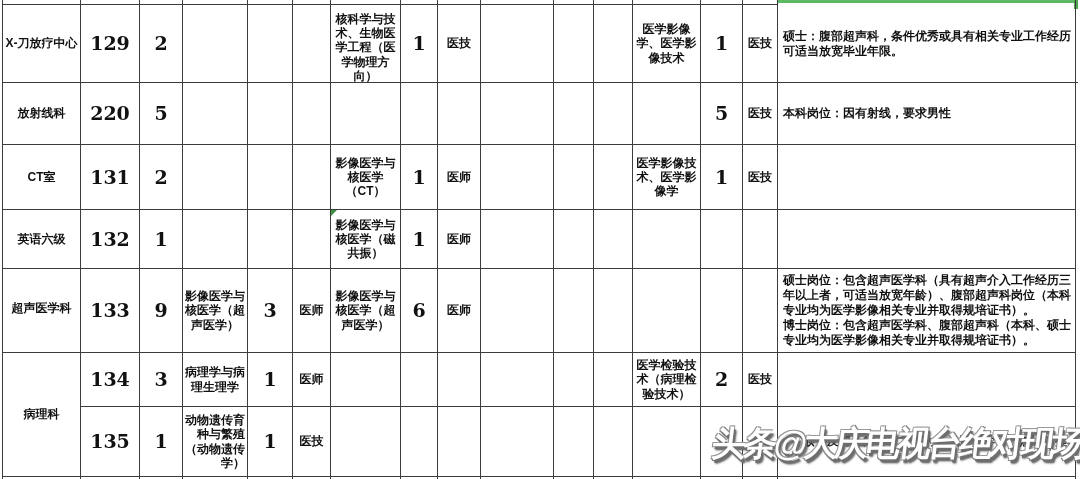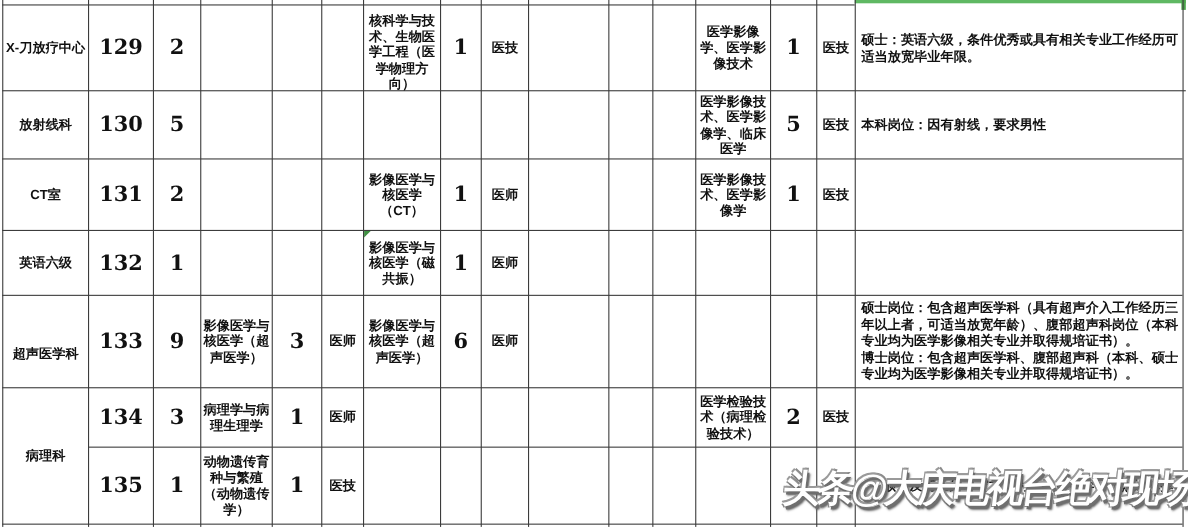--- a/index.html
+++ b/index.html
@@ -68,44 +68,43 @@
     <div class="hline" style="top: 476px; left: 2px; width: 1073px; background: rgb(60, 60, 60);"></div>
     <div class="cell" style="left: 3px; top: 5px; width: 77px; height: 77px;">X-刀放疗中心</div>
     <div class="cell num" style="left: 81px; top: 5px; width: 58px; height: 77px;">129</div>
     <div class="cell num" style="left: 140px; top: 5px; width: 42px; height: 77px;">2</div>
     <div class="cell" style="left: 331px; top: 9px; width: 69px; height: 77px;">核科学与技术、生物医学工程（医学物理方向）</div>
     <div class="cell num" style="left: 401px; top: 5px; width: 36px; height: 77px;">1</div>
     <div class="cell" style="left: 438px; top: 5px; width: 42px; height: 77px;">医技</div>
     <div class="cell" style="left: 633px; top: 5px; width: 67px; height: 77px;">医学影像学、医学影像技术</div>
     <div class="cell num" style="left: 701px; top: 5px; width: 41px; height: 77px;">1</div>
     <div class="cell" style="left: 743px; top: 5px; width: 34px; height: 77px;">医技</div>
-    <div class="cell remark" style="left: 778px; top: 5px; width: 297px; height: 77px;">硕士：英语六级，条件优秀或具有相关专业工作经历可适当放宽毕业年限。</div>
+    <div class="cell remark" style="left: 778px; top: 5px; width: 297px; height: 77px;">硕士：腹部超声科，条件优秀或具有相关专业工作经历可适当放宽毕业年限。</div>
     <div class="cell" style="left: 3px; top: 83px; width: 77px; height: 61px;">放射线科</div>
-    <div class="cell num" style="left: 81px; top: 83px; width: 58px; height: 61px;">130</div>
+    <div class="cell num" style="left: 81px; top: 83px; width: 58px; height: 61px;">220</div>
     <div class="cell num" style="left: 140px; top: 83px; width: 42px; height: 61px;">5</div>
-    <div class="cell" style="left: 633px; top: 83px; width: 67px; height: 61px;">医学影像技术、医学影像学、临床医学</div>
     <div class="cell num" style="left: 701px; top: 83px; width: 41px; height: 61px;">5</div>
     <div class="cell" style="left: 743px; top: 83px; width: 34px; height: 61px;">医技</div>
     <div class="cell remark" style="left: 778px; top: 83px; width: 297px; height: 61px;">本科岗位：因有射线，要求男性</div>
     <div class="cell" style="left: 3px; top: 145px; width: 77px; height: 64px;">CT室</div>
     <div class="cell num" style="left: 81px; top: 145px; width: 58px; height: 64px;">131</div>
     <div class="cell num" style="left: 140px; top: 145px; width: 42px; height: 64px;">2</div>
     <div class="cell" style="left: 331px; top: 145px; width: 69px; height: 64px;">影像医学与核医学（CT）</div>
     <div class="cell num" style="left: 401px; top: 145px; width: 36px; height: 64px;">1</div>
     <div class="cell" style="left: 438px; top: 145px; width: 42px; height: 64px;">医师</div>
     <div class="cell" style="left: 633px; top: 145px; width: 67px; height: 64px;">医学影像技术、医学影像学</div>
     <div class="cell num" style="left: 701px; top: 145px; width: 41px; height: 64px;">1</div>
     <div class="cell" style="left: 743px; top: 145px; width: 34px; height: 64px;">医技</div>
     <div class="cell" style="left: 3px; top: 210px; width: 77px; height: 58px;">英语六级</div>
     <div class="cell num" style="left: 81px; top: 210px; width: 58px; height: 58px;">132</div>
     <div class="cell num" style="left: 140px; top: 210px; width: 42px; height: 58px;">1</div>
     <div class="cell" style="left: 331px; top: 210px; width: 69px; height: 58px;">影像医学与核医学（磁共振）</div>
     <div class="cell num" style="left: 401px; top: 210px; width: 36px; height: 58px;">1</div>
     <div class="cell" style="left: 438px; top: 210px; width: 42px; height: 58px;">医师</div>
-    <div class="cell" style="left: 3px; top: 280px; width: 77px; height: 83px;">超声医学科</div>
+    <div class="cell" style="left: 3px; top: 267px; width: 77px; height: 83px;">超声医学科</div>
     <div class="cell num" style="left: 81px; top: 269px; width: 58px; height: 83px;">133</div>
     <div class="cell num" style="left: 140px; top: 269px; width: 42px; height: 83px;">9</div>
     <div class="cell" style="left: 183px; top: 269px; width: 64px; height: 83px;">影像医学与核医学（超声医学）</div>
     <div class="cell num" style="left: 248px; top: 269px; width: 44px; height: 83px;">3</div>
     <div class="cell" style="left: 293px; top: 269px; width: 37px; height: 83px;">医师</div>
     <div class="cell" style="left: 331px; top: 269px; width: 69px; height: 83px;">影像医学与核医学（超声医学）</div>
     <div class="cell num" style="left: 401px; top: 269px; width: 36px; height: 83px;">6</div>
     <div class="cell" style="left: 438px; top: 269px; width: 42px; height: 83px;">医师</div>
     <div class="cell remark" style="left: 778px; top: 269px; width: 297px; height: 83px;">硕士岗位：包含超声医学科（具有超声介入工作经历三年以上者，可适当放宽年龄）、腹部超声科岗位（本科专业均为医学影像相关专业并取得规培证书）。
 博士岗位：包含超声医学科、腹部超声科（本科、硕士专业均为医学影像相关专业并取得规培证书）。</div>
@@ -113,17 +112,17 @@
     <div class="cell num" style="left: 81px; top: 353px; width: 58px; height: 53px;">134</div>
     <div class="cell num" style="left: 140px; top: 353px; width: 42px; height: 53px;">3</div>
     <div class="cell" style="left: 183px; top: 353px; width: 64px; height: 53px;">病理学与病理生理学</div>
     <div class="cell num" style="left: 248px; top: 353px; width: 44px; height: 53px;">1</div>
     <div class="cell" style="left: 293px; top: 353px; width: 37px; height: 53px;">医师</div>
     <div class="cell" style="left: 633px; top: 353px; width: 67px; height: 53px;">医学检验技术（病理检验技术）</div>
     <div class="cell num" style="left: 701px; top: 353px; width: 41px; height: 53px;">2</div>
     <div class="cell" style="left: 743px; top: 353px; width: 34px; height: 53px;">医技</div>
     <div class="cell num" style="left: 81px; top: 407px; width: 58px; height: 69px;">135</div>
     <div class="cell num" style="left: 140px; top: 407px; width: 42px; height: 69px;">1</div>
-    <div class="cell" style="left: 183px; top: 407px; width: 64px; height: 69px;">动物遗传育种与繁殖（动物遗传学）</div>
+    <div class="cell" style="left: 183px; top: 407px; width: 64px; height: 69px; text-align: right;">动物遗传育种与繁殖（动物遗传学）</div>
     <div class="cell num" style="left: 248px; top: 407px; width: 44px; height: 69px;">1</div>
     <div class="cell" style="left: 293px; top: 407px; width: 37px; height: 69px;">医技</div>
     <div class="cell remark" style="left: 778px; top: 407px; width: 297px; height: 69px; margin-left: 20px;">硕士及博士的研究方向为分子遗传学，可熟练掌握</div>
   </div>
 
 </body></html>

